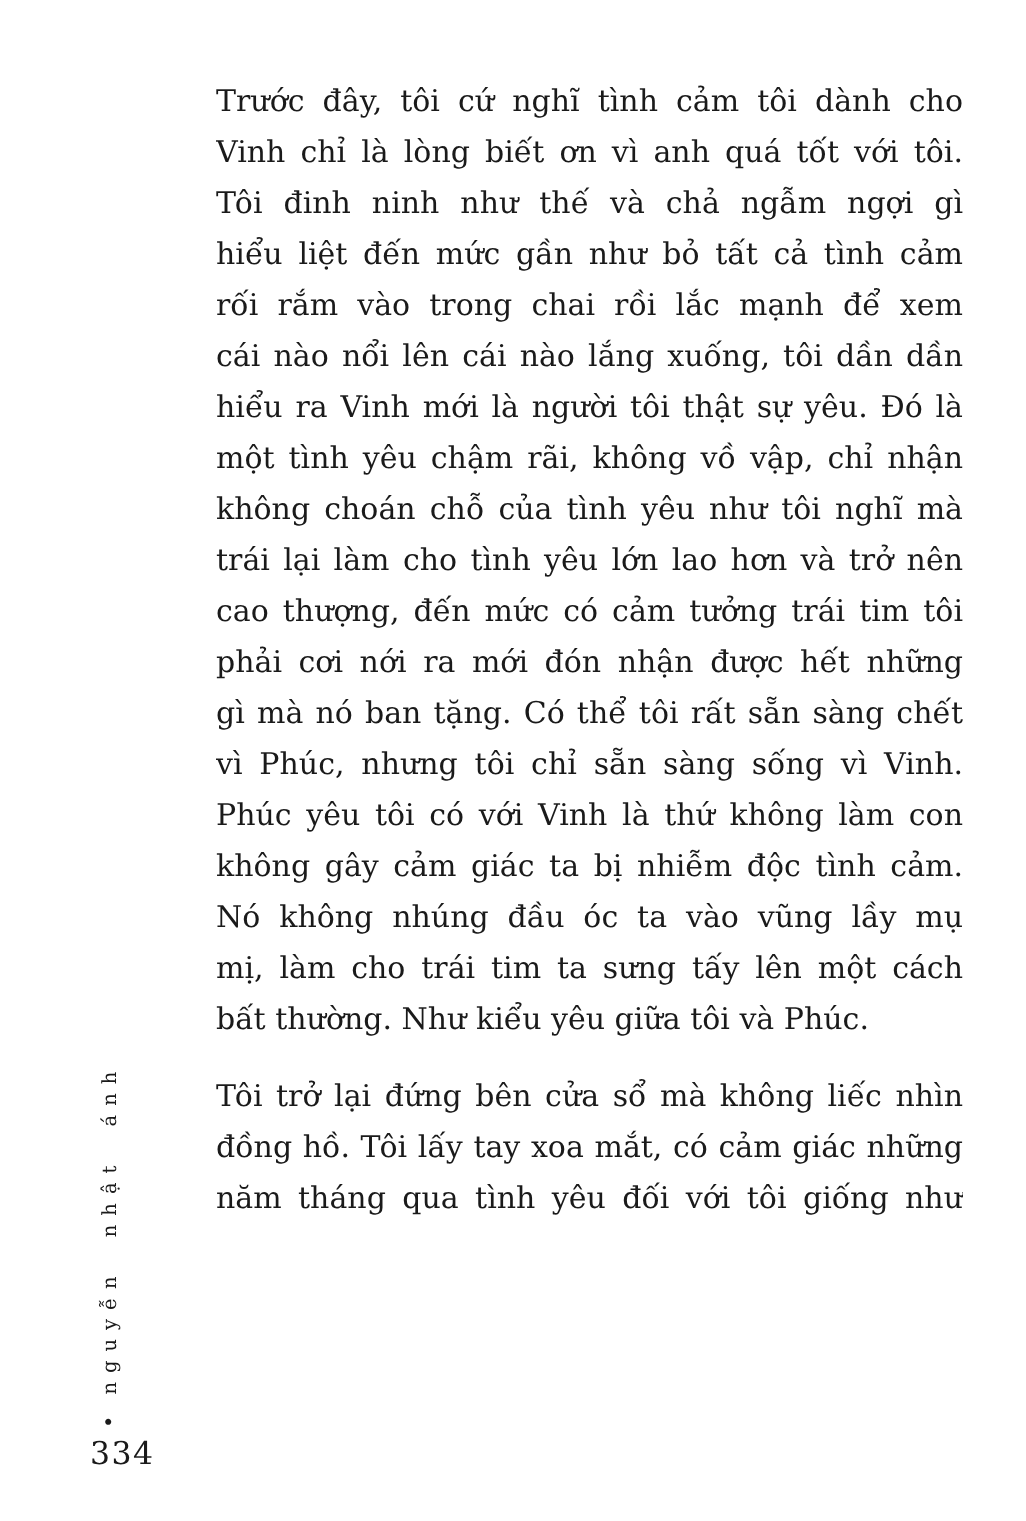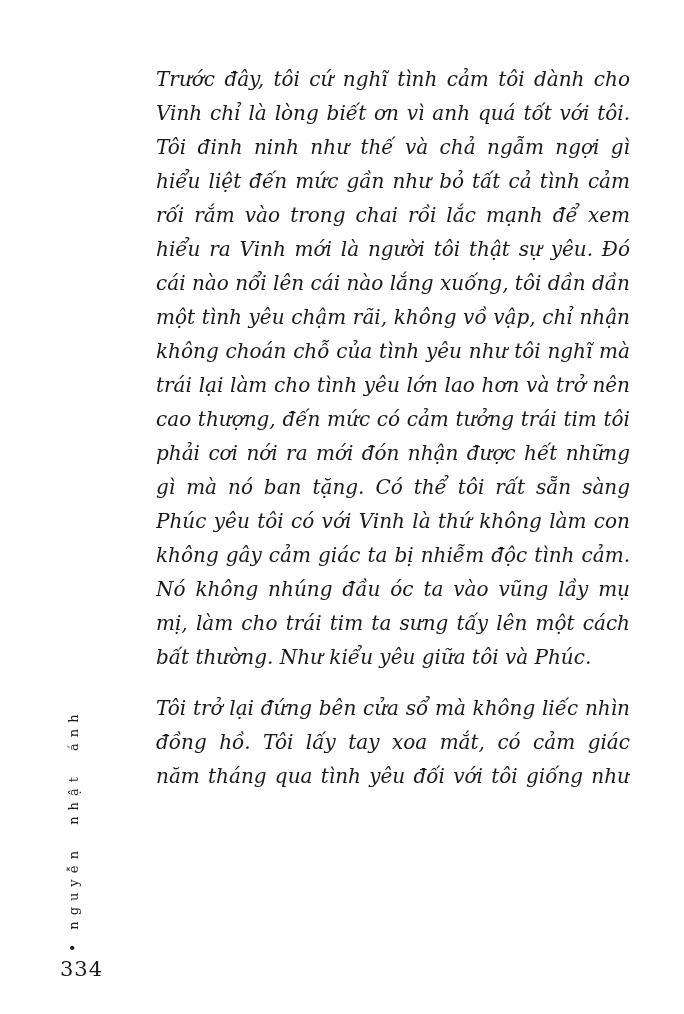--- a/index.html
+++ b/index.html
@@ -17,23 +17,22 @@
   }
 
   
   .text-block {
     position: absolute;
     left: 144px;
     top: 50px;
     width: 498px;
   }
   .para {
-    margin: 12px;
+    margin: 0;
     padding: 0;
-    font-style: italic;
   }
   .para + .para {
     margin-top: 17px;
   }
   .line {
     font-size: 20px;
     line-height: 34px;
     height: 34px;
     text-align: justify;
     text-align-last: justify;
@@ -82,28 +81,29 @@
 </head>
 <body>
 
 <div class="text-block">
     <div class="para">
       <div class="line">Trước đây, tôi cứ nghĩ tình cảm tôi dành cho</div>
       <div class="line">Vinh chỉ là lòng biết ơn vì anh quá tốt với tôi.</div>
       <div class="line">Tôi đinh ninh như thế và chả ngẫm ngợi gì</div>
       <div class="line">hiểu liệt đến mức gần như bỏ tất cả tình cảm</div>
       <div class="line">rối rắm vào trong chai rồi lắc mạnh để xem</div>
+      <div class="line">cái nào nổi lên cái nào lắng xuống, tôi dần dần</div>
       <div class="line">hiểu ra Vinh mới là người tôi thật sự yêu. Đó là</div>
-      <div class="line">cái nào nổi lên cái nào lắng xuống, tôi dần dần</div>
       <div class="line">một tình yêu chậm rãi, không vồ vập, chỉ nhận</div>
       <div class="line">không choán chỗ của tình yêu như tôi nghĩ mà</div>
       <div class="line">trái lại làm cho tình yêu lớn lao hơn và trở nên</div>
       <div class="line">cao thượng, đến mức có cảm tưởng trái tim tôi</div>
       <div class="line">phải cơi nới ra mới đón nhận được hết những</div>
       <div class="line">gì mà nó ban tặng. Có thể tôi rất sẵn sàng chết</div>
+      <div class="line">vì Phúc, nhưng tôi chỉ sẵn sàng sống vì Vinh.</div>
       <div class="line">Phúc yêu tôi có với Vinh là thứ không làm con</div>
       <div class="line">không gây cảm giác ta bị nhiễm độc tình cảm.</div>
       <div class="line">Nó không nhúng đầu óc ta vào vũng lầy mụ</div>
       <div class="line">mị, làm cho trái tim ta sưng tấy lên một cách</div>
       <div class="line last">bất thường. Như kiểu yêu giữa tôi và Phúc.</div>
     </div>
     <div class="para">
       <div class="line">Tôi trở lại đứng bên cửa sổ mà không liếc nhìn</div>
       <div class="line">đồng hồ. Tôi lấy tay xoa mắt, có cảm giác những</div>
       <div class="line">năm tháng qua tình yêu đối với tôi giống như</div>

